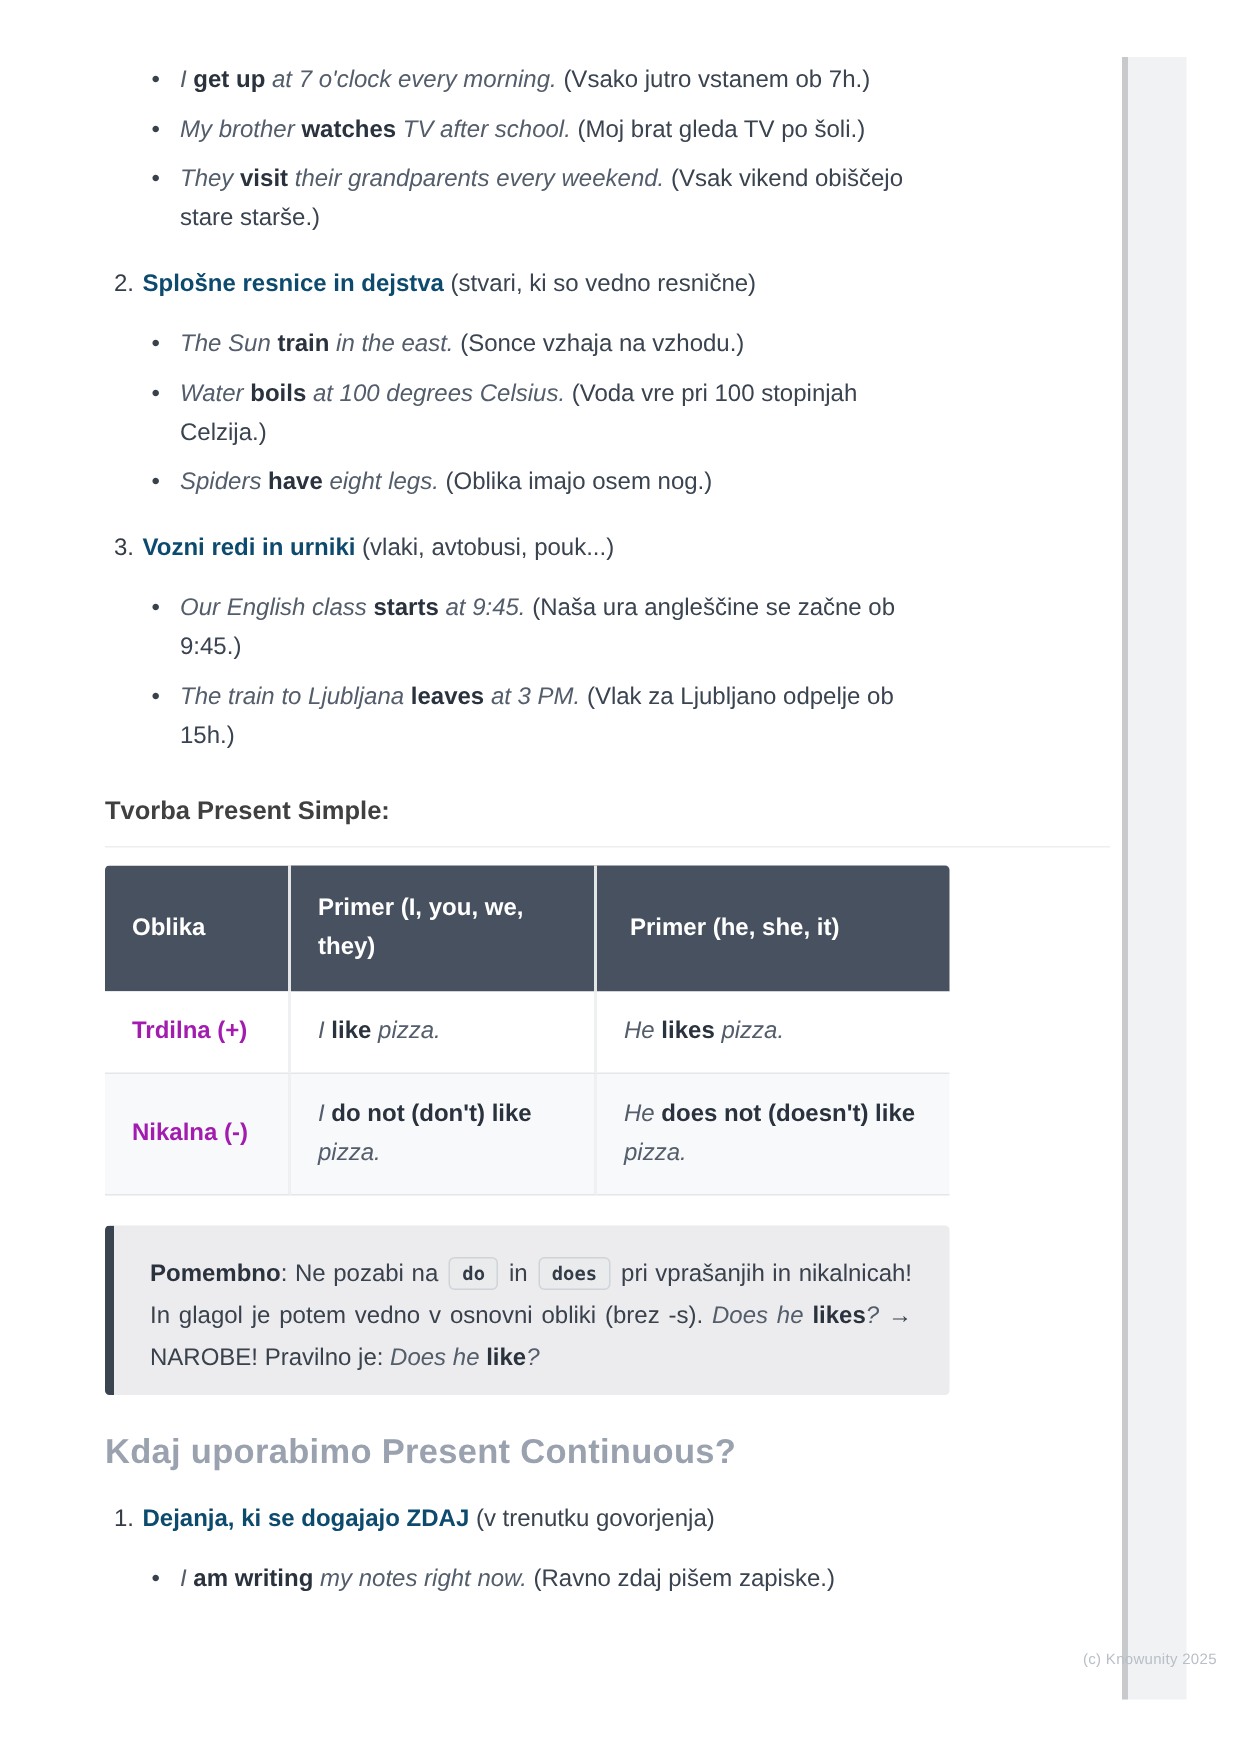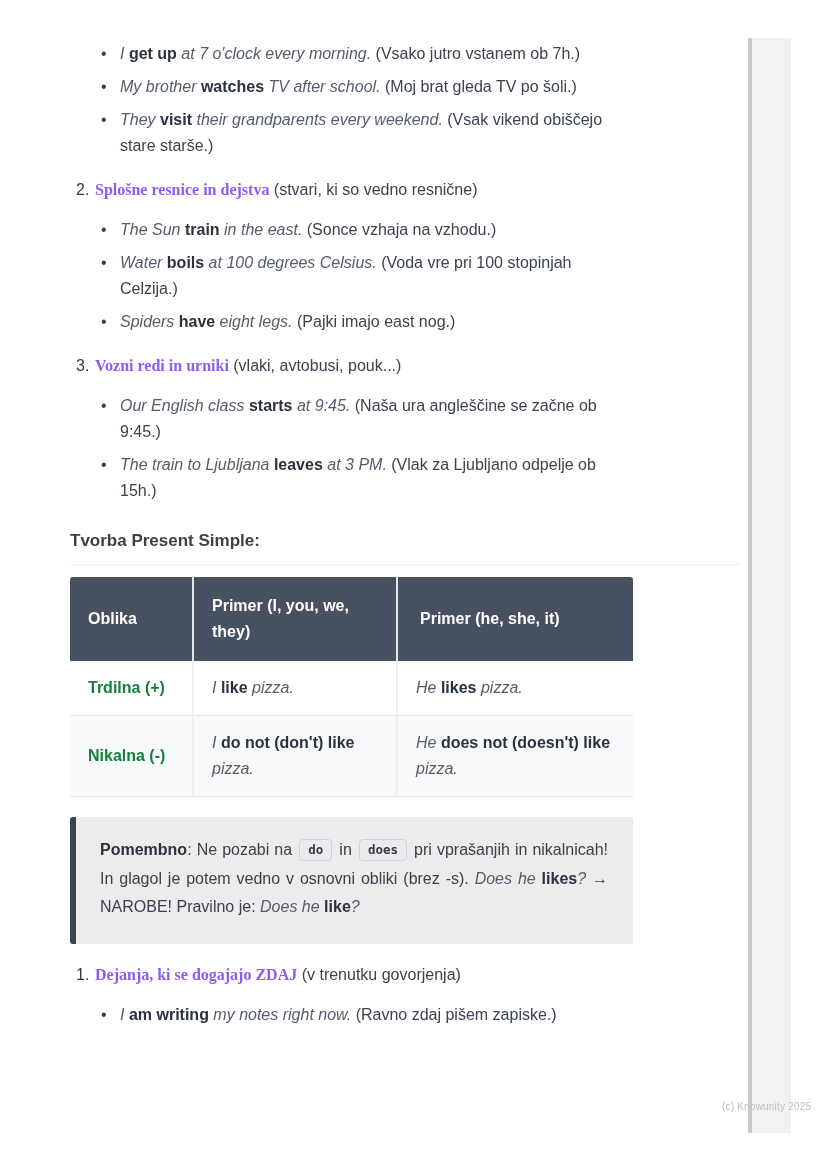--- a/index.html
+++ b/index.html
@@ -14,21 +14,21 @@
 
   
   .blist { list-style:none; margin:0; padding:0 0 0 31px; }
   .bitem { display:flex; margin:7px 0; }
   .marker { width:19px; flex:none; color:#39414d; }
   .segs { flex:1; min-width:0; }
 
   
   .olitem { position:relative; padding-left:25px; margin:18px 0 14px; }
   .olnum { position:absolute; left:6px; color:#343c48; }
-  .oltitle { font-weight:700; color:#8b5cf6;font-family:Liberation Serif, serif; }
+  .oltitle { font-weight:700; color:#0c4a6e; }
   .olnote { color:#3a4350; }
 
   
   .sg-n { }
   .sg-i { font-style:italic; color:#535d6b; }
   .sg-bi { font-weight:700; color:#2a323e; }
   .sg-b { font-weight:700; color:#2a323e; }
   .sg-code {
     font-family:"DejaVu Sans Mono","Liberation Mono",monospace;
     font-size:12.5px; font-weight:700; font-style:normal;
@@ -52,27 +52,27 @@
   .forms-table th:first-child { border-top-left-radius:3px; }
   .forms-table th:last-child { border-top-right-radius:3px; }
   .forms-table th.c0 { width:86px; }
   .forms-table th.c1 { width:166px; }
   .forms-table td {
     padding:14px 18px; border-right:2px solid #eef0f2; border-bottom:1px solid #e4e7ea;
     vertical-align:middle; line-height:26px; background:#ffffff;
   }
   .forms-table td:last-child { border-right:none; }
   .forms-table tr.zebra td { background:var(--zebra_row_bg,#f8f9fa); }
-  .label-cell { font-weight:700; color:#15803d; }
+  .label-cell { font-weight:700; color:#a21caf; }
 
   
   .note {
     margin:20px 0 4px; background:var(--note_bg,#ececee);
     border-left:6px solid var(--note_accent,#3a4350); border-radius:3px;
-    padding:19px 25px 23px 24px; line-height:28px; text-align:justify; color:#39414d;
+    padding:19px 25px 10px 24px; line-height:28px; text-align:justify; color:#39414d;
   }
 
   .h2gray {
     margin:22px 0 0; font-size:23px; line-height:30px; font-weight:700;
     color:var(--muted_heading,#9aa2af); letter-spacing:0.2px;
   }
 
   
   .edge-strip {
     position:absolute; left:748px; top:38px; width:43px; height:1095px;
@@ -115,21 +115,21 @@
       <li class="bitem">
         <span class="marker">•</span>
         <span class="segs"><span class="sg-i">The Sun </span><span class="sg-bi">train</span><span class="sg-i"> in the east.</span><span class="sg-n"> (Sonce vzhaja na vzhodu.)</span></span>
       </li>
       <li class="bitem">
         <span class="marker">•</span>
         <span class="segs"><span class="sg-i">Water </span><span class="sg-bi">boils</span><span class="sg-i"> at 100 degrees Celsius.</span><span class="sg-n"> (Voda vre pri 100 stopinjah Celzija.)</span></span>
       </li>
       <li class="bitem">
         <span class="marker">•</span>
-        <span class="segs"><span class="sg-i">Spiders </span><span class="sg-bi">have</span><span class="sg-i"> eight legs.</span><span class="sg-n"> (Pajki imajo east nog.)</span></span>
+        <span class="segs"><span class="sg-i">Spiders </span><span class="sg-bi">have</span><span class="sg-i"> eight legs.</span><span class="sg-n"> (Oblika imajo osem nog.)</span></span>
       </li>
     </ul>
 
     <div class="olitem">
       <span class="olnum">3.</span>
       <span class="oltitle">Vozni redi in urniki</span><span class="olnote"> (vlaki, avtobusi, pouk...)</span>
     </div>
 
     <ul class="blist">
       <li class="bitem">
@@ -165,20 +165,21 @@
           <td class="ex-cell"><span class="segs"><span class="sg-i">I </span><span class="sg-bi">do not (don't) like</span><span class="sg-i"> pizza.</span></span></td>
           <td class="ex-cell"><span class="segs"><span class="sg-i">He </span><span class="sg-bi">does not (doesn't) like</span><span class="sg-i"> pizza.</span></span></td>
         </tr>
       </tbody>
     </table>
 
     <blockquote class="note">
       <span class="segs"><span class="sg-b">Pomembno</span><span class="sg-n">: Ne pozabi na </span><span class="sg-code">do</span><span class="sg-n"> in </span><span class="sg-code">does</span><span class="sg-n"> pri vprašanjih in nikalnicah! In glagol je potem vedno v osnovni obliki (brez -s). </span><span class="sg-i">Does he </span><span class="sg-bi">likes</span><span class="sg-i">?</span><span class="sg-n"> → NAROBE! Pravilno je: </span><span class="sg-i">Does he </span><span class="sg-bi">like</span><span class="sg-i">?</span></span>
     </blockquote>
 
+    <h2 class="h2gray">Kdaj uporabimo Present Continuous?</h2>
 
     <div class="olitem">
       <span class="olnum">1.</span>
       <span class="oltitle">Dejanja, ki se dogajajo ZDAJ</span><span class="olnote"> (v trenutku govorjenja)</span>
     </div>
 
     <ul class="blist">
       <li class="bitem">
         <span class="marker">•</span>
         <span class="segs"><span class="sg-i">I </span><span class="sg-bi">am writing</span><span class="sg-i"> my notes right now.</span><span class="sg-n"> (Ravno zdaj pišem zapiske.)</span></span>

